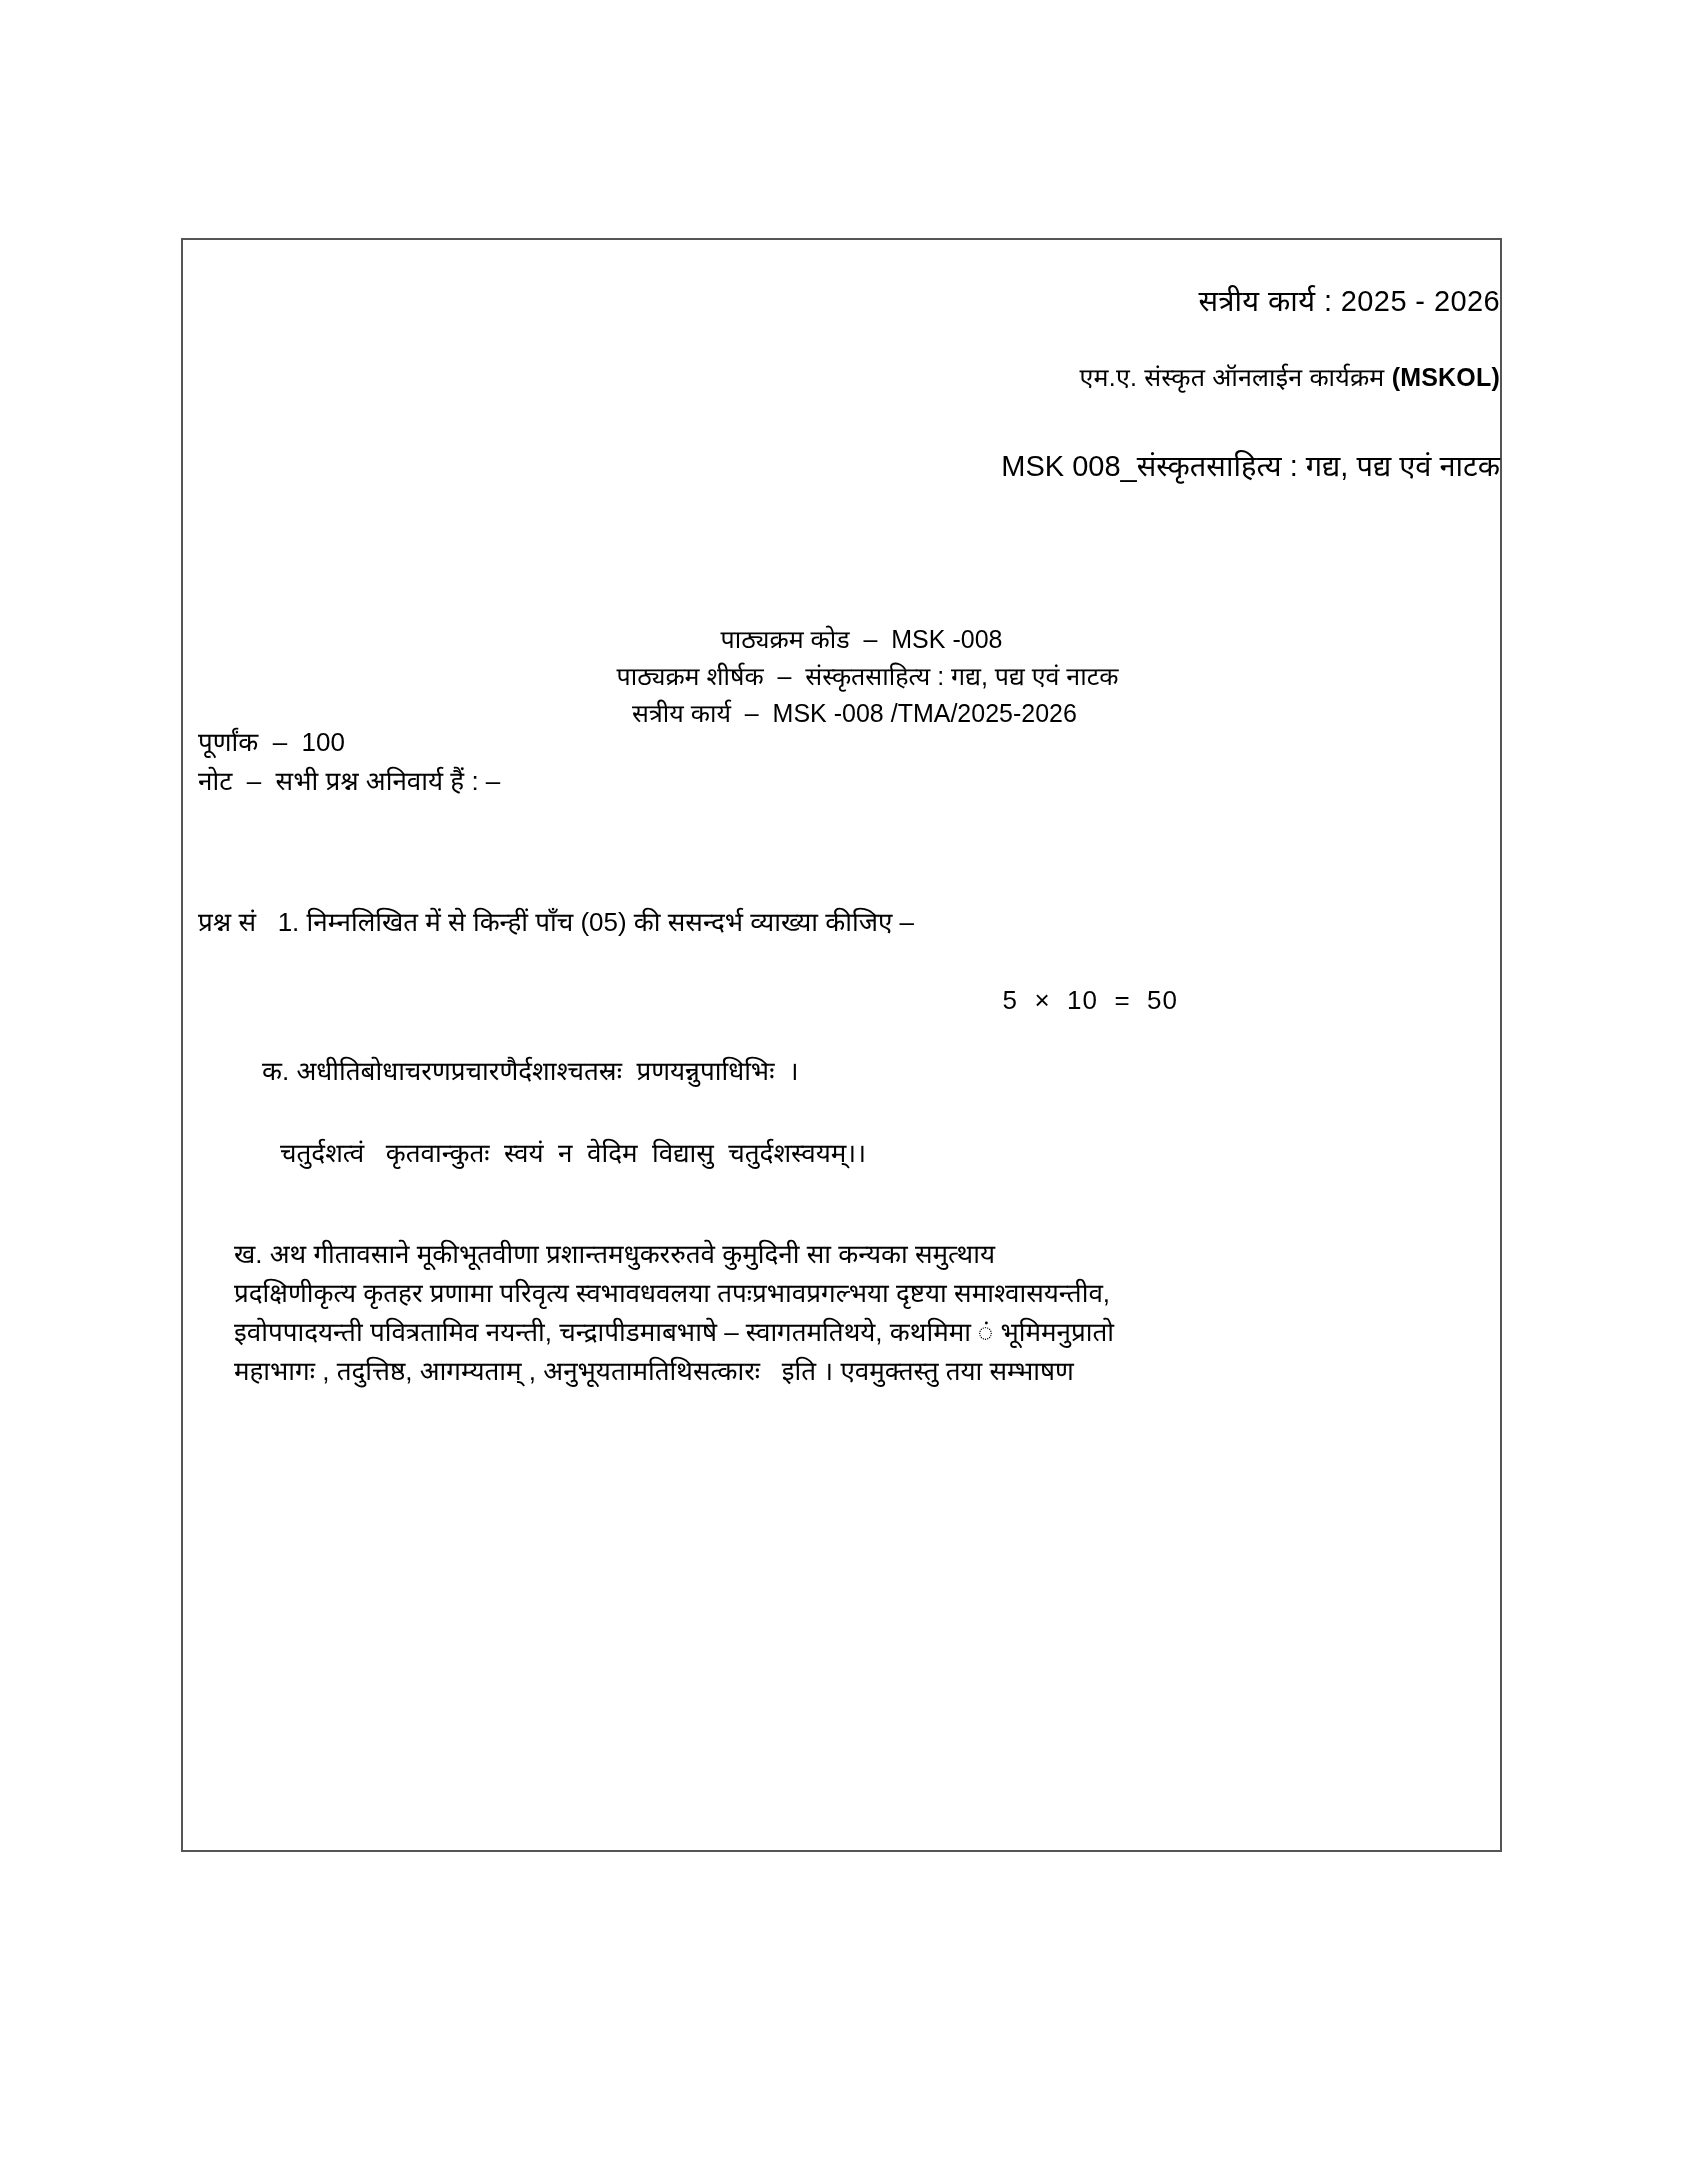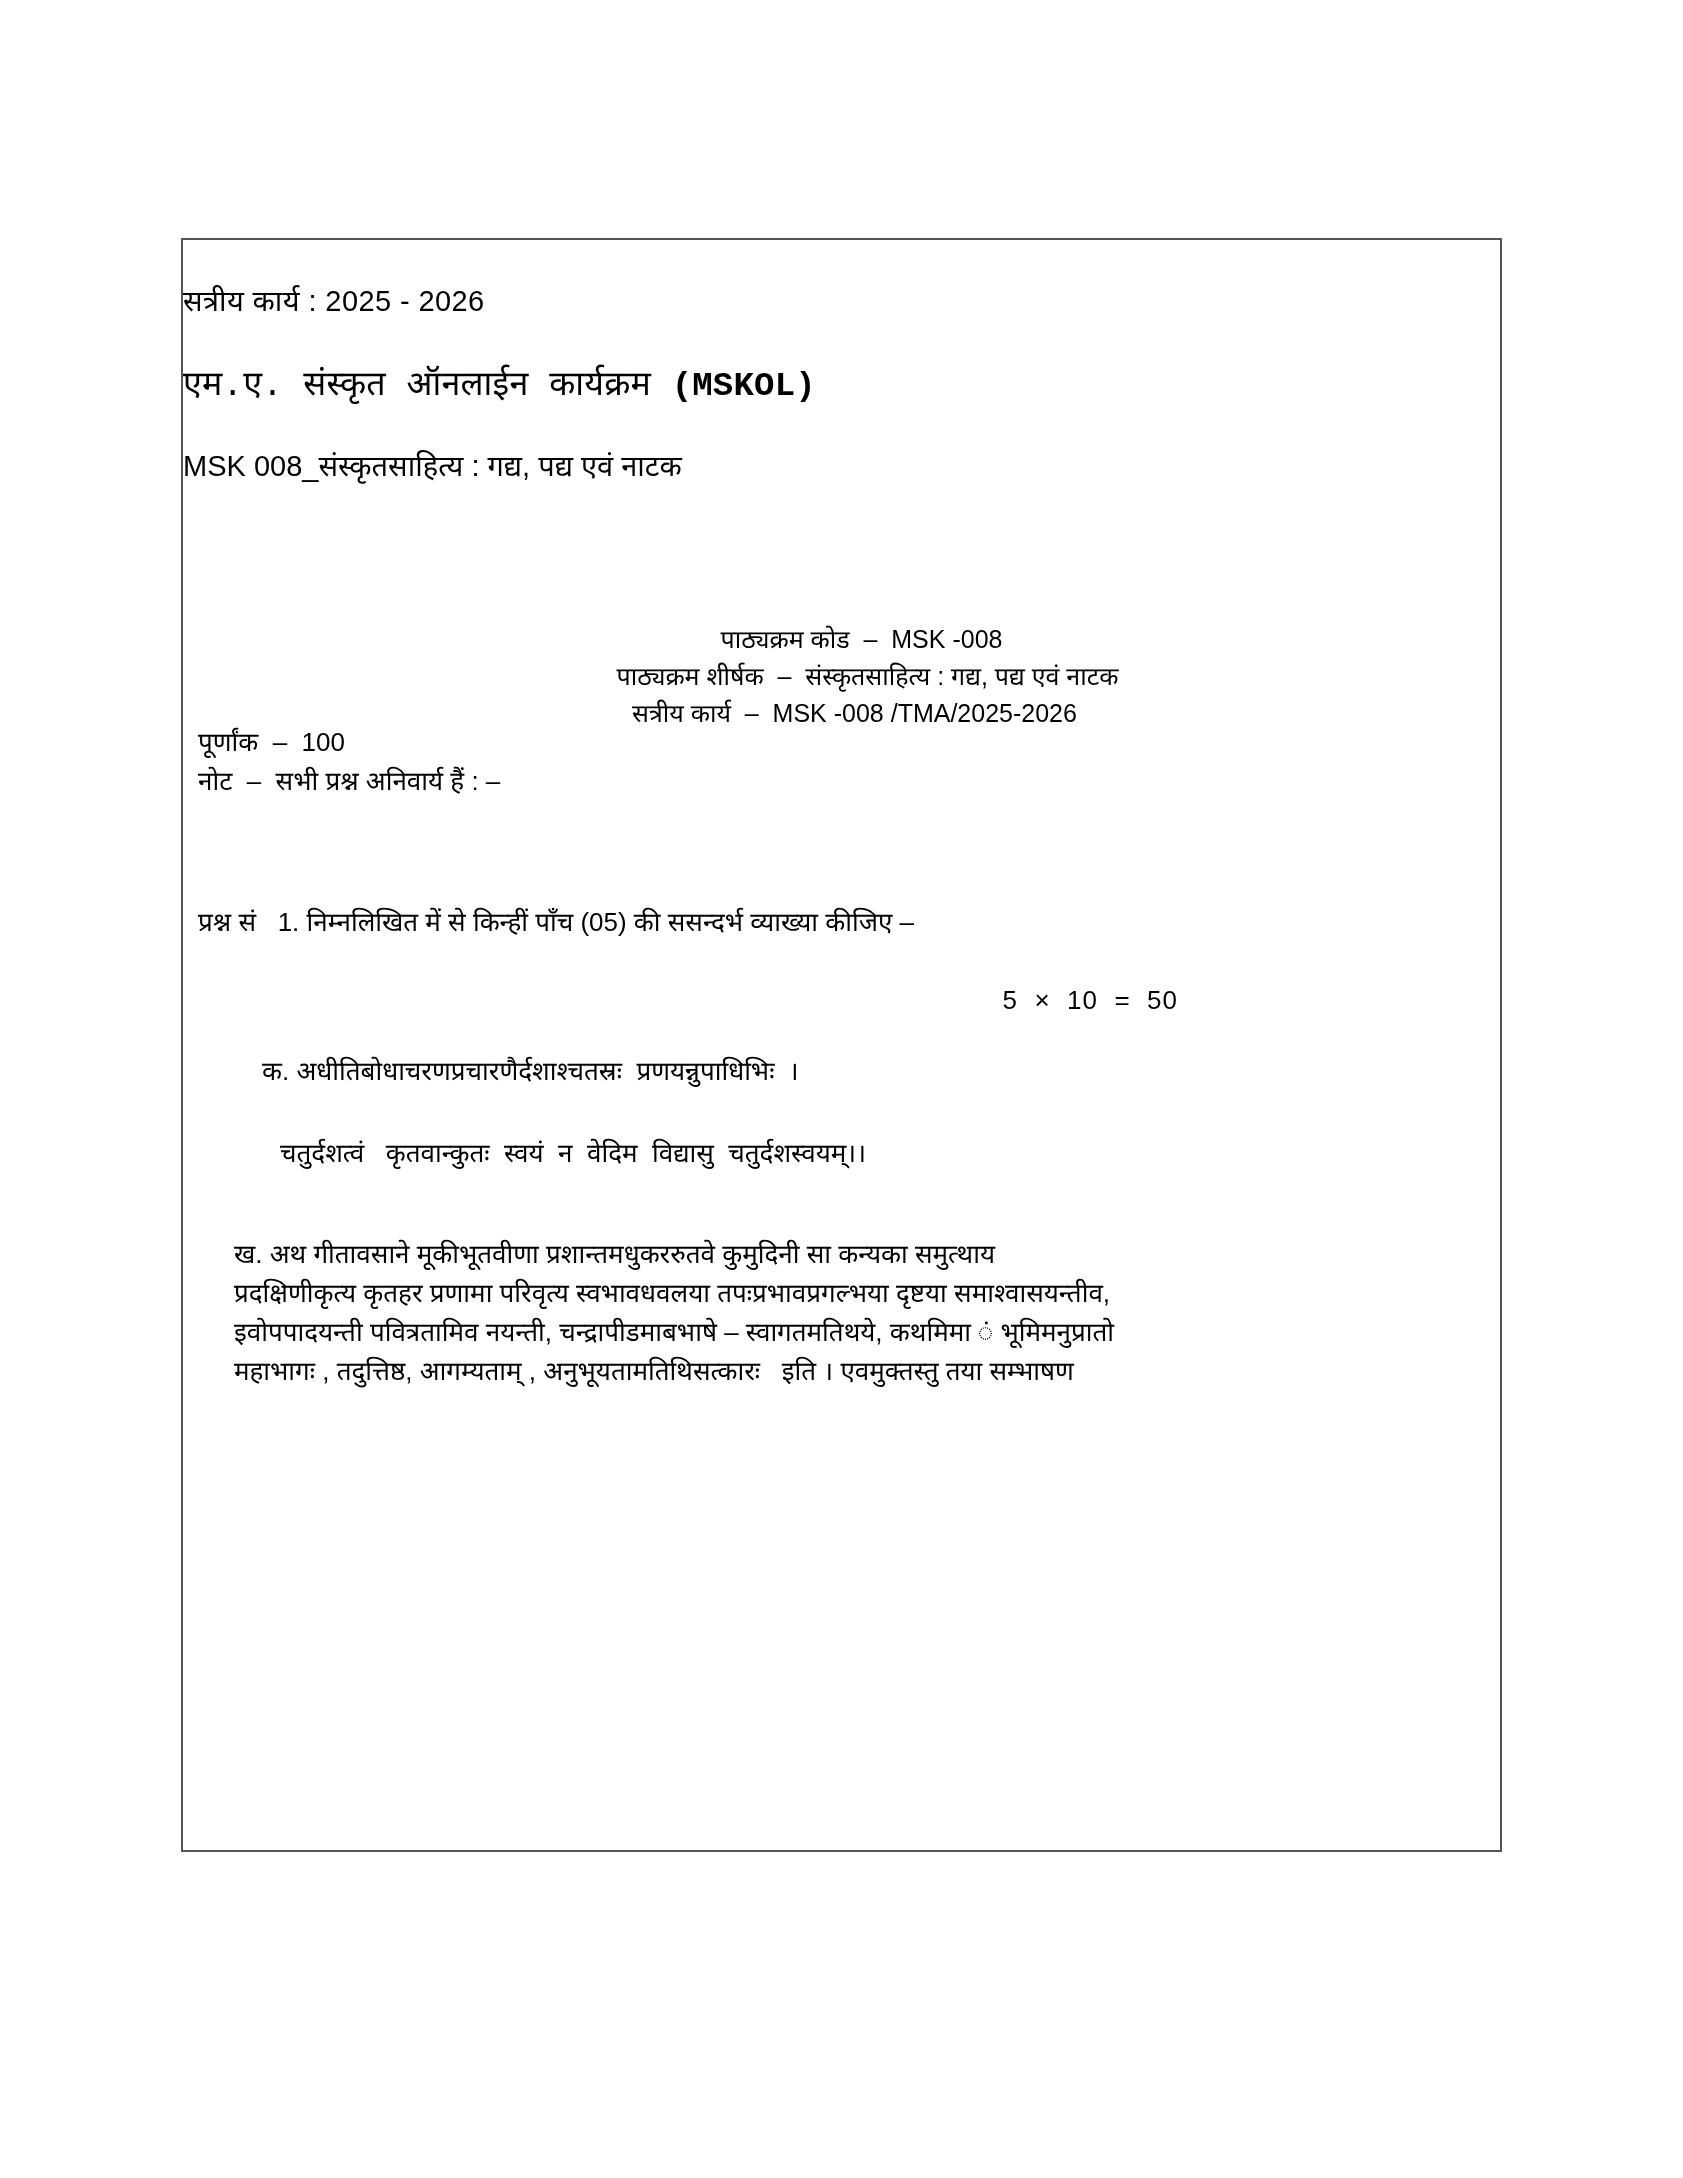--- a/index.html
+++ b/index.html
@@ -32,35 +32,34 @@
     position: relative;
     width: 100%;
     height: 100%;
     padding: 0;
     box-sizing: border-box;
   }
   .center-line {
     position: absolute;
     left: 0;
     width: 100%;
-    text-align: left;
+    text-align: right;
     white-space: nowrap;
   }
 
   
   .hdr-session {
     top: 40px;
     font-size: 29px;
     letter-spacing: 0.4px;
   }
   .hdr-program {
     top: 119px;
-    font-size: 34px;
+    font-size: 25px;
     letter-spacing: 0.2px;
-    font-family: Liberation Mono, monospace;
   }
   .hdr-program b {
     font-weight: bold;
   }
   .hdr-course {
     top: 205px;
     font-size: 29px;
   }
 
   

